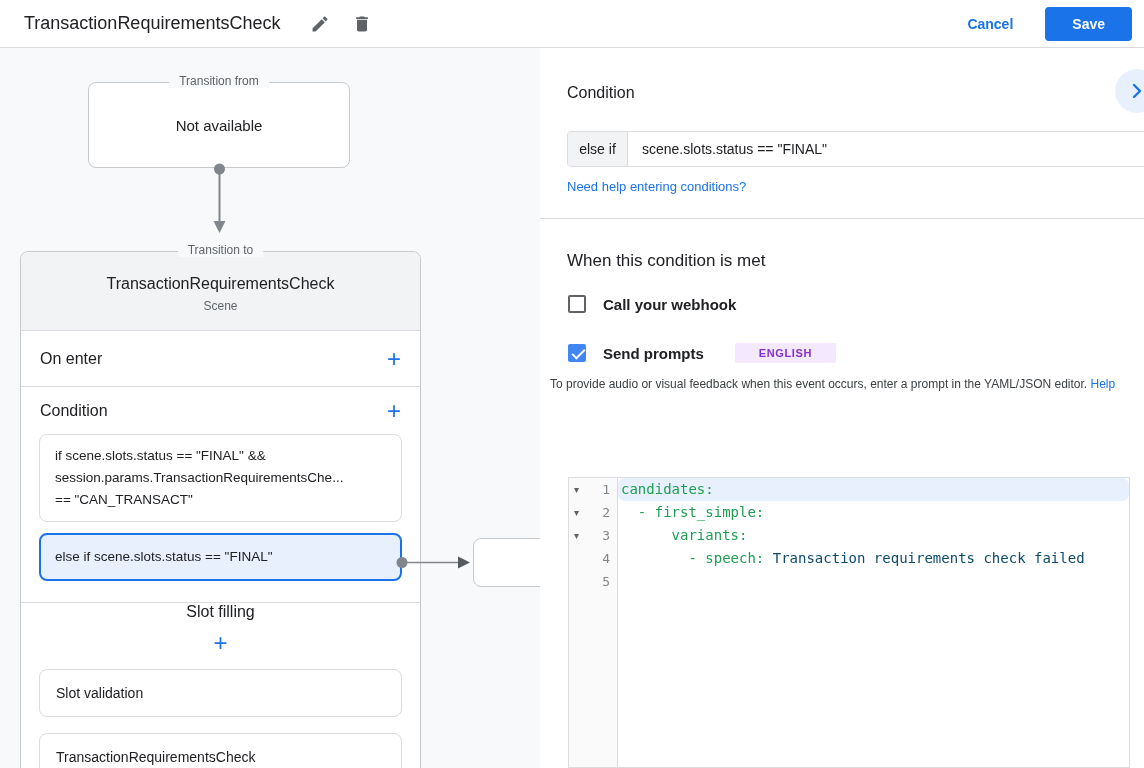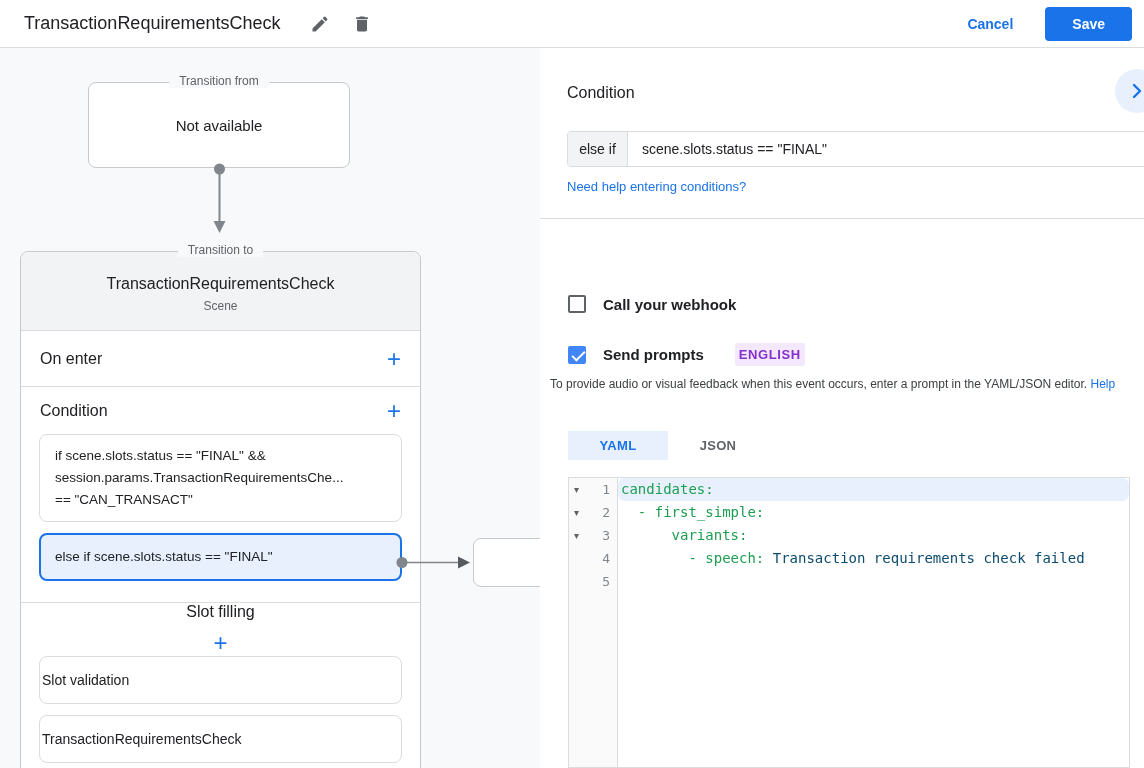--- a/index.html
+++ b/index.html
@@ -49,22 +49,22 @@
   .sec-head .row-label { font-size:16px; color:#202124; }
   .plus-btn { background:none; border:none; color:#1a73e8; font-size:24px; font-weight:400;
               line-height:20px; cursor:pointer; font-family:"Liberation Sans",sans-serif; }
   .cond-section { border-bottom:1px solid #dadce0; padding-bottom:21px; }
   .cond-box { margin:0 18px; background:#fff; border:1px solid #dadce0; border-radius:8px;
               padding:10px 15px; font-size:13.5px; line-height:22px; color:#202124; cursor:pointer; }
   .cond-box + .cond-box { margin-top:11px; }
   .cond-box.selected { background:#e8f0fe; border:2px solid #1a73e8; padding:13px 14px;
                        line-height:18px; }
   .slot-section .sec-head { height:50px;flex-direction:column; }
-  .slot-box { margin:3px 18px; height:48px; background:#fff; border:1px solid #dadce0;
-              border-radius:8px; display:flex; align-items:center; padding-left:2px;
+  .slot-box { margin:16px 18px; height:48px; background:#fff; border:1px solid #dadce0;
+              border-radius:8px; display:flex; align-items:center; padding-left:16px;
               font-size:14px; color:#202124; cursor:pointer; }
   .slot-box + .slot-box { margin-top:11px; }
   .target-box { position:absolute; left:473px; top:490px; width:90px; height:49px;
                 background:#fff; border:1px solid #c6cacd; border-radius:8px; }
 
   
   .panel { position:absolute; left:540px; top:48px; width:604px; height:720px; background:#fff; }
   .panel-title { position:absolute; left:27px; top:36px; font-size:16px; font-weight:400;
                  color:#202124; }
   .collapse-btn { position:absolute; left:575px; top:21px; width:44px; height:44px;
@@ -87,22 +87,22 @@
                 color:#202124; }
   .cb-row { position:absolute; left:28px; display:flex; align-items:center; gap:17px; }
   .cb-row.webhook { top:247px; }
   .cb-row.prompts { top:295px; }
   .checkbox { width:18px; height:18px; border:2px solid #5f6368; border-radius:2px;
               position:relative; background:#fff; cursor:pointer; flex:none; }
   .checkbox.checked { background:#4285f4; border-color:#4285f4; }
   .checkbox.checked::after { content:""; position:absolute; left:5px; top:0px; width:5px;
               height:11px; border:solid #fff; border-width:0 2px 2px 0; transform:rotate(45deg); }
   .cb-label { font-size:15px; font-weight:700; color:#202124; }
-  .lang-badge { background:#f3e8fd; color:#8430ce; font-size:13px; font-weight:700;
-                letter-spacing:.6px; padding:4px 4px; border-radius:2px; margin-left:14px; }
+  .lang-badge { background:#f3e8fd; color:#8430ce; font-size:11px; font-weight:700;
+                letter-spacing:.6px; padding:4px 24px; border-radius:2px; margin-left:14px; }
   .prompt-desc { position:absolute; left:10px; top:328px; width:566px; font-size:12px;
                  line-height:17px; color:#3c4043; }
   .prompt-desc a { color:#1a73e8; text-decoration:none; cursor:pointer; }
 
   .tabs { position:absolute; left:28px; top:383px; display:flex; }
   .tab { width:100px; height:29px; display:flex; align-items:center; justify-content:center;
          font-size:13px; font-weight:700; letter-spacing:.3px; color:#5f6368; cursor:pointer; }
   .tab.active { background:#e8f0fe; color:#1a73e8; }
 
   .editor { position:absolute; left:28px; top:429px; width:562px; height:291px;
@@ -215,38 +215,35 @@
 
   <div class="cond-input">
     <div class="cond-prefix">else if</div>
     <div class="cond-value">scene.slots.status == "FINAL"</div>
   </div>
 
   <a class="help-link">Need help entering conditions?</a>
 
   <div class="panel-divider"></div>
 
+  <h3 class="when-title">When this condition is met</h3>
 
   <div class="cb-row webhook">
     <span class="checkbox"></span>
     <span class="cb-label">Call your webhook</span>
   </div>
 
   <div class="cb-row prompts">
     <span class="checkbox checked"></span>
     <span class="cb-label">Send prompts</span>
     <span class="lang-badge">ENGLISH</span>
   </div>
 
   <p class="prompt-desc"><span>To provide audio or visual feedback when this event occurs, enter a prompt in the YAML/JSON editor. </span><a>Help</a></p>
 
-  <div class="tabs">
-    <div class="tab active">YAML</div>
-    <div class="tab">JSON</div>
-  </div>
 
   <div class="editor">
 
     <div class="ed-row hl">
       <span class="gut">
         <span class="fold">▾</span>
         <span class="lnum">1</span>
       </span>
       <span class="lcode"><span class="k">candidates:</span><span class="v"></span></span>
     </div>

